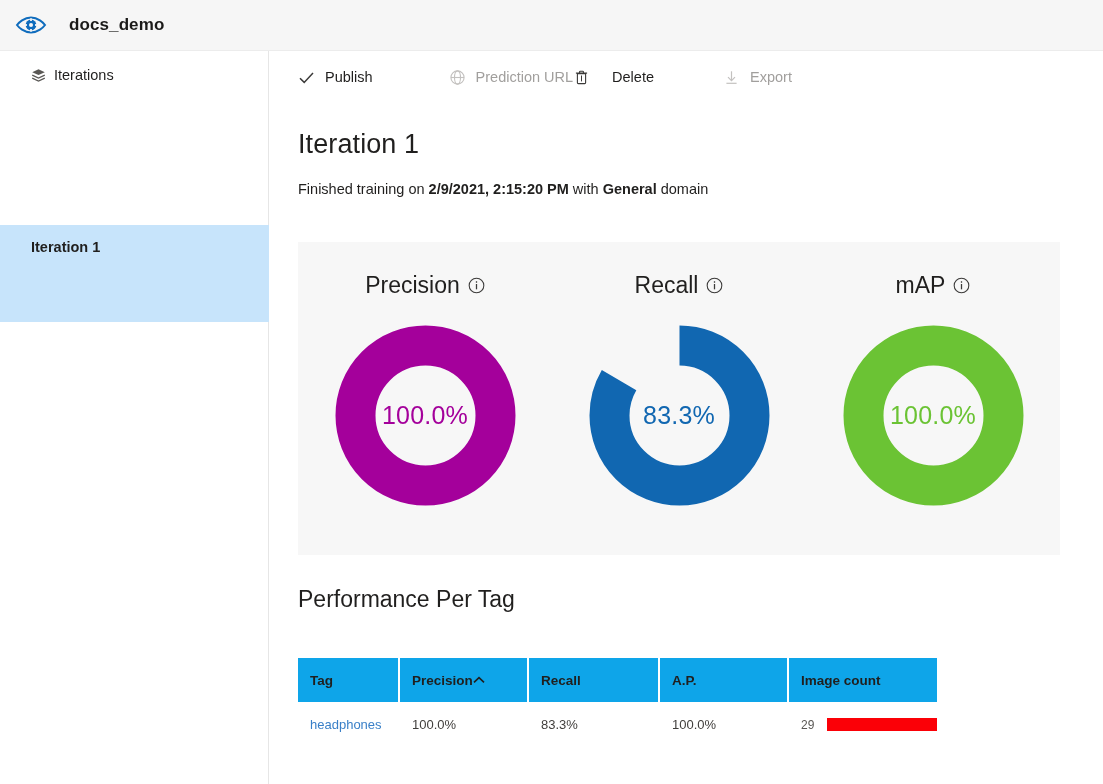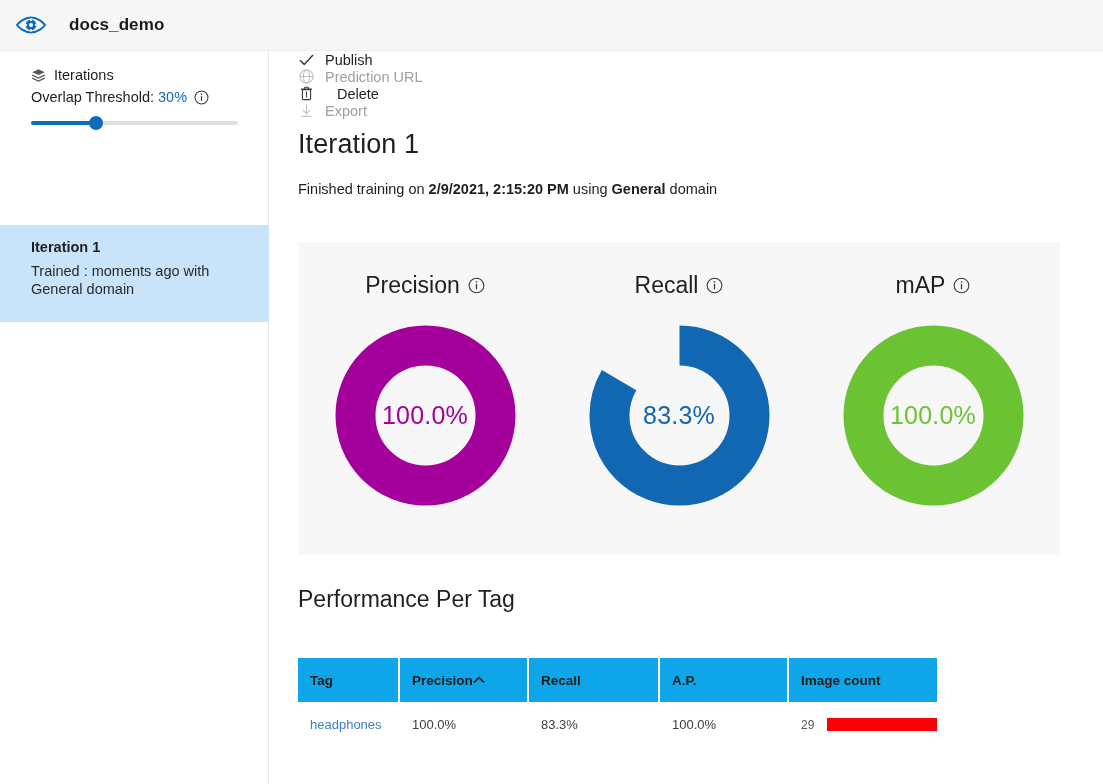--- a/index.html
+++ b/index.html
@@ -119,24 +119,23 @@
   
   .main {
     position: absolute;
     left: 269px; top: 51px;
     width: 834px; height: 733px;
     background: #ffffff;
   }
 
   .toolbar {
     display: flex;
-    align-items: flex-start;
+    align-items: center;
     height: 52px;
     padding-left: 29px;
-    flex-direction: column;
   }
   .tool-btn {
     display: flex;
     align-items: center;
     height: 32px;
     background: none;
     border: none;
     padding: 0;
     margin-right: 0;
     cursor: pointer;
@@ -289,42 +288,23 @@
       <svg class="layers-icon" viewBox="0 0 16 16" xmlns="http://www.w3.org/2000/svg">
         <path d="M8 1.3 1.3 4.4 8 7.5l6.7-3.1L8 1.3z" fill="#5a5855"></path>
         <path d="M1.3 7.6 8 10.7l6.7-3.1" fill="none" stroke="#5a5855" stroke-width="1.3"></path>
         <path d="M1.3 10.8 8 13.9l6.7-3.1" fill="none" stroke="#5a5855" stroke-width="1.3"></path>
       </svg>
     </span>
     <span class="side-header-label">Iterations</span>
   </div>
 
 
-  <div class="slider-block second">
-    <div class="slider-label">
-      <span>Overlap Threshold:</span>
-      <span class="value">30%</span>
-      <span>
-        <svg class="info-icon" viewBox="0 0 16 16" xmlns="http://www.w3.org/2000/svg">
-          <circle cx="8" cy="8" r="6.9" fill="none" stroke="#3b3a39" stroke-width="1.1"></circle>
-          <rect x="7.35" y="6.6" width="1.3" height="5" fill="#3b3a39"></rect>
-          <rect x="7.35" y="4" width="1.3" height="1.5" fill="#3b3a39"></rect>
-        </svg>
-      </span>
-    </div>
-    <div class="slider-track">
-      <div class="slider-rail"></div>
-      <div class="slider-fill" id="ovl-fill" style="width: 64.9px;"></div>
-      <div class="slider-thumb" id="ovl-thumb" style="left: 57.9px;"></div>
-    </div>
-  </div>
 
   <div class="iteration-card">
     <div class="iteration-card-title">Iteration 1</div>
-    <div class="iteration-card-sub">Trained : moments ago with General domain</div>
   </div>
 </div>
 
 <div class="main">
 
   <div class="toolbar">
     <button class="tool-btn enabled" id="tb-publish">
       <span>
         <svg class="tb-icon" viewBox="0 0 17 17" xmlns="http://www.w3.org/2000/svg">
           <path d="M2 9.2 6.2 13.4 15 3.9" fill="none" stroke="#3b3a39" stroke-width="1.5"></path>
@@ -364,21 +344,21 @@
           <line x1="3.4" y1="14.3" x2="13.6" y2="14.3" stroke="#c3c1bf" stroke-width="1.2"></line>
         </svg>
       </span>
       <span class="tb-label">Export</span>
     </button>
   </div>
 
   <div class="page-title">Iteration 1</div>
 
   <div class="meta-line">
-    <span>Finished training on </span><b>2/9/2021, 2:15:20 PM</b><span> using </span><b>General</b><span> domain</span>
+    <span>Finished training on </span><b>2/9/2021, 2:15:20 PM</b><span> with </span><b>General</b><span> domain</span>
   </div>
 
   <div class="metrics-panel">
 
     <div class="metric">
       <div class="metric-head">
         <span>Precision</span>
         <span>
           <svg class="info-icon" viewBox="0 0 16 16" xmlns="http://www.w3.org/2000/svg">
             <circle cx="8" cy="8" r="6.9" fill="none" stroke="#3b3a39" stroke-width="1"></circle>

